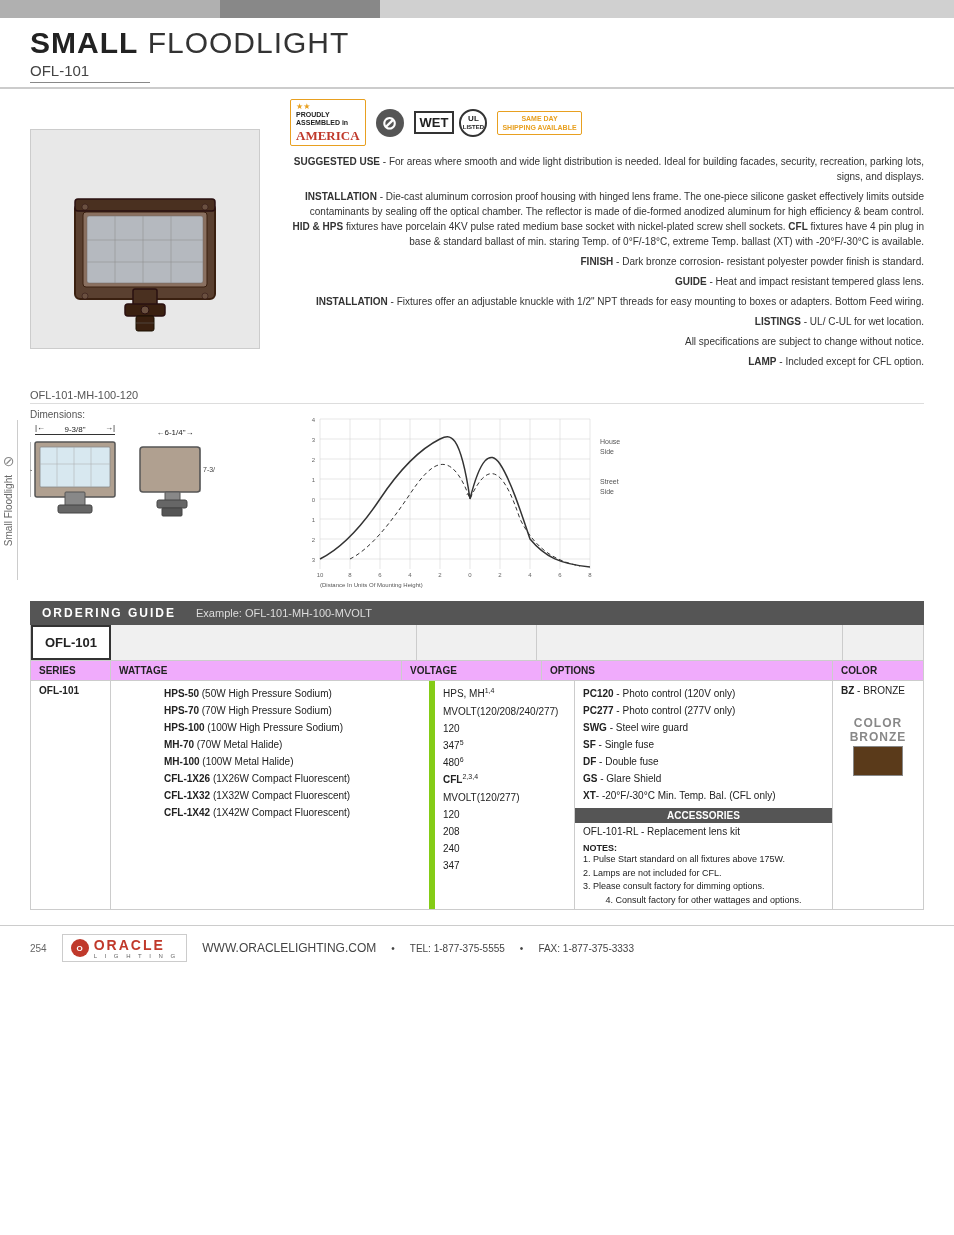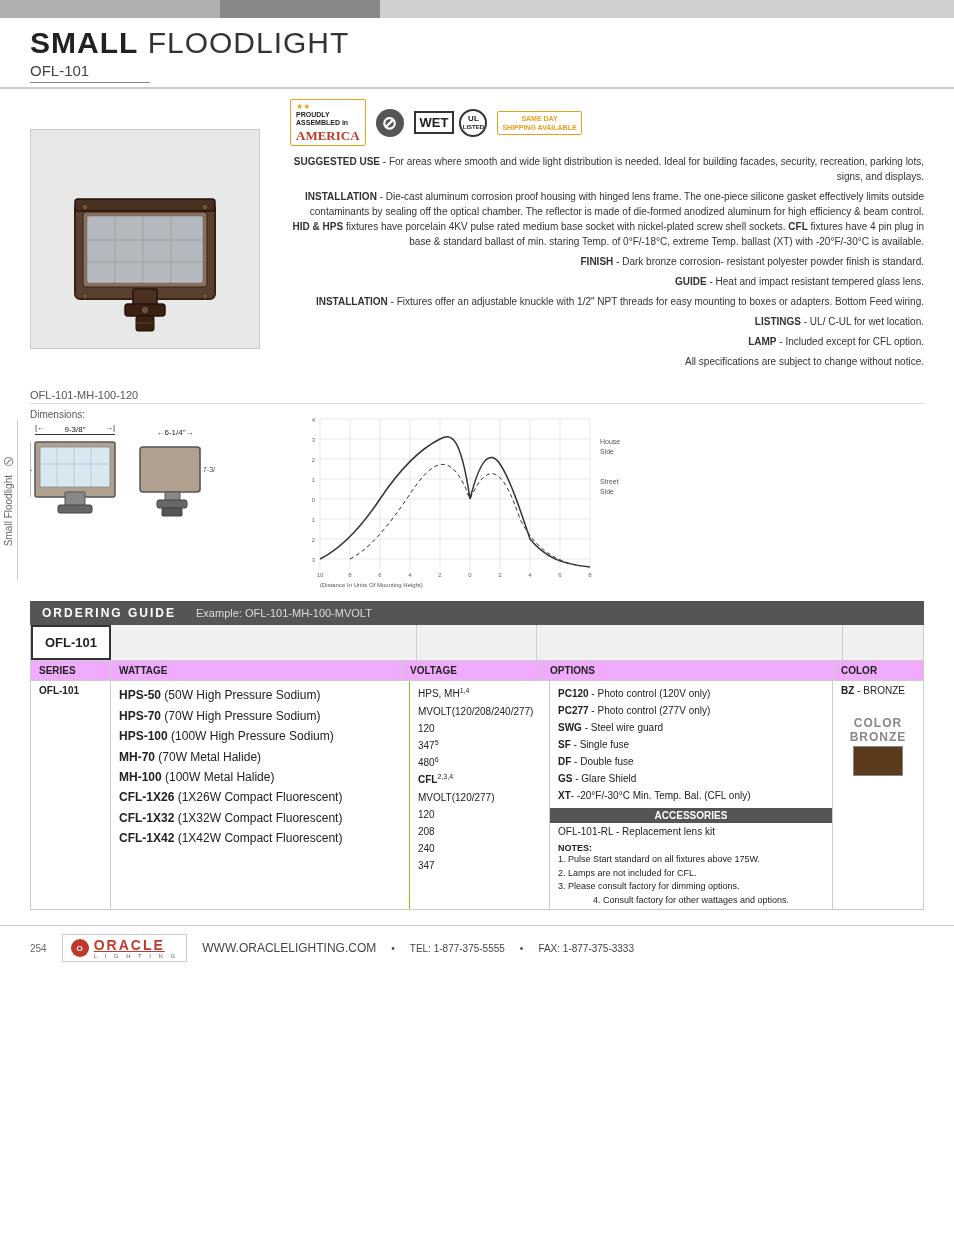--- a/index.html
+++ b/index.html
@@ -305,24 +305,24 @@
       </p>
       <p>
         <strong>GUIDE</strong><span> - Heat and impact resistant tempered glass lens.</span>
       </p>
       <p>
         <strong>INSTALLATION</strong><span> - Fixtures offer an adjustable knuckle with 1/2" NPT threads for easy mounting to boxes or adapters. Bottom Feed wiring.</span>
       </p>
       <p>
         <strong>LISTINGS</strong><span> - UL/ C-UL for wet location.</span>
       </p>
+      <p>All specifications are subject to change without notice.</p>
       <p>
         <strong>LAMP</strong><span> - Included except for CFL option.</span>
       </p>
-      <p>All specifications are subject to change without notice.</p>
     </div>
   </div>
 </div>
 
 <div class="photometric-section">
   <div class="photometric-title">OFL-101-MH-100-120</div>
   <div style="display:flex;gap:20px;align-items:flex-start;">
 
     <div style="width:240px;">
       <div class="dimensions-label">Dimensions:</div>
@@ -452,21 +452,21 @@
     <div style="font-weight:bold;font-size:10px;padding:4px 8px;border-right:1px solid #ccc;flex:1.5;">WATTAGE</div>
     <div style="font-weight:bold;font-size:10px;padding:4px 8px;border-right:1px solid #ccc;width:140px;">VOLTAGE</div>
     <div style="font-weight:bold;font-size:10px;padding:4px 8px;border-right:1px solid #ccc;flex:1.5;">OPTIONS</div>
     <div style="font-weight:bold;font-size:10px;padding:4px 8px;width:90px;">COLOR</div>
   </div>
 
   <div style="display:flex;border:1px solid #ccc;border-top:none;">
 
     <div style="font-weight:bold;font-size:10px;padding:4px 8px;border-right:1px solid #ccc;min-width:80px;vertical-align:top;">OFL-101</div>
 
-    <div style="flex:1.5;padding:4px 8px;border-right:1px solid #84cc16;font-size:12px;line-height:1.7;">
+    <div style="flex:1.5;padding:4px 8px;border-right:6px solid #84cc16;font-size:10px;line-height:1.7;margin-left:45px;">
       <div><strong>HPS-50</strong> (50W High Pressure Sodium)</div>
       <div><strong>HPS-70</strong> (70W High Pressure Sodium)</div>
       <div><strong>HPS-100</strong> (100W High Pressure Sodium)</div>
       <div><strong>MH-70</strong> (70W Metal Halide)</div>
       <div><strong>MH-100</strong> (100W Metal Halide)</div>
       <div><strong>CFL-1X26</strong> (1X26W Compact Fluorescent)</div>
       <div><strong>CFL-1X32</strong> (1X32W Compact Fluorescent)</div>
       <div><strong>CFL-1X42</strong> (1X42W Compact Fluorescent)</div>
     </div>
 
@@ -517,21 +517,21 @@
   </div>
 </div>
 
 <div style="position:relative;margin-top:15px;padding:8px 30px;border-top:1px solid #ccc;display:flex;align-items:center;gap:15px;">
   <div style="font-size:10px;color:#666;">254</div>
   <div style="display:flex;align-items:center;gap:5px;border:1px solid #ccc;padding:2px 8px;">
     <div style="width:18px;height:18px;border-radius:50%;background:#c0392b;display:flex;align-items:center;justify-content:center;">
       <div style="font-size:8px;color:white;font-weight:bold;">O</div>
     </div>
     <div>
-      <div style="font-size:14px;font-weight:900;color:#c0392b;letter-spacing:2px;text-decoration:underline;">ORACLE</div>
+      <div style="font-size:14px;font-weight:900;color:#c0392b;letter-spacing:2px;">ORACLE</div>
       <div style="font-size:6px;letter-spacing:3px;color:#666;">L I G H T I N G</div>
     </div>
   </div>
   <div style="font-size:12px;color:#444;">WWW.ORACLELIGHTING.COM</div>
   <div style="font-size:10px;color:#444;">•</div>
   <div style="font-size:10px;color:#444;">TEL: 1-877-375-5555</div>
   <div style="font-size:10px;color:#444;">•</div>
   <div style="font-size:10px;color:#444;">FAX: 1-877-375-3333</div>
 </div>
 

